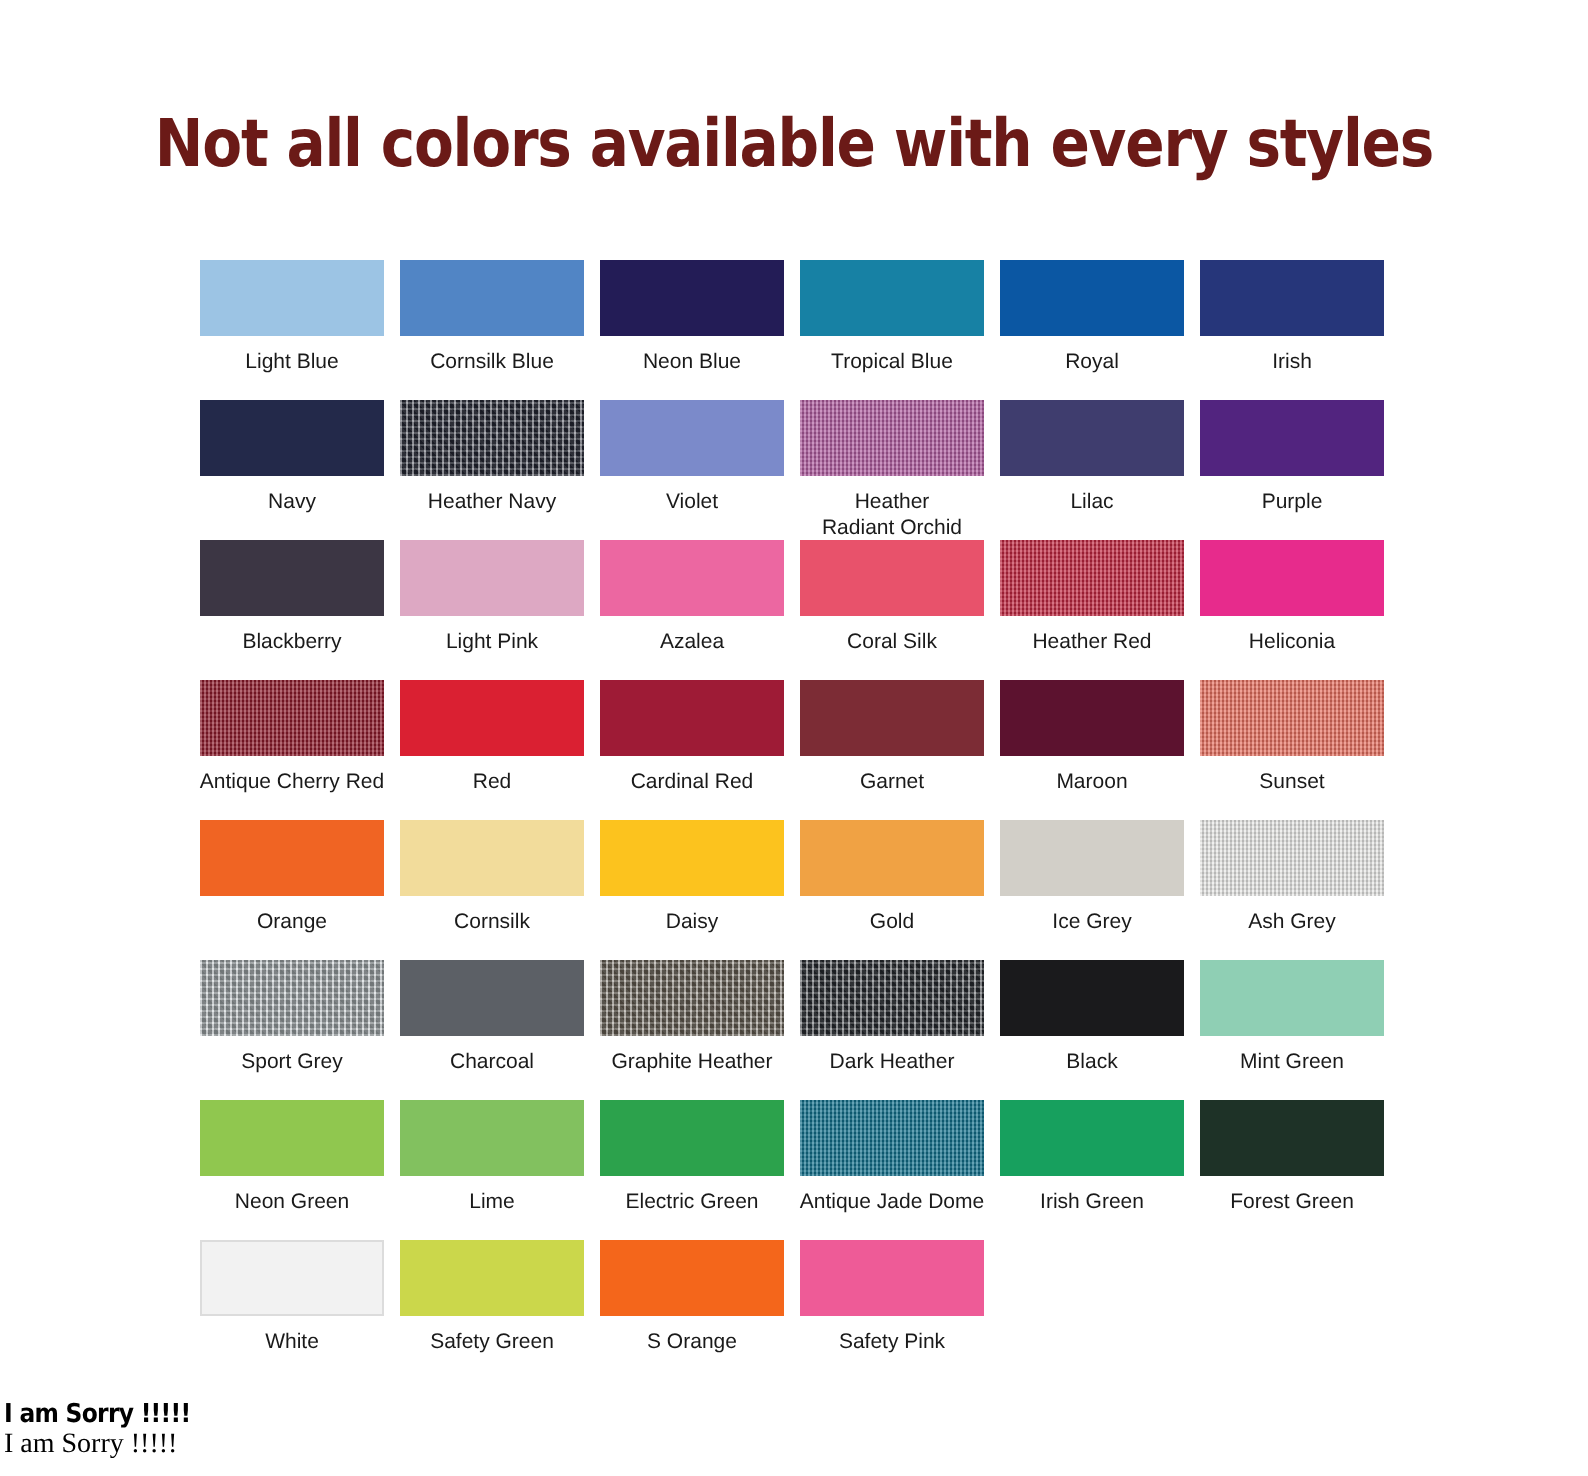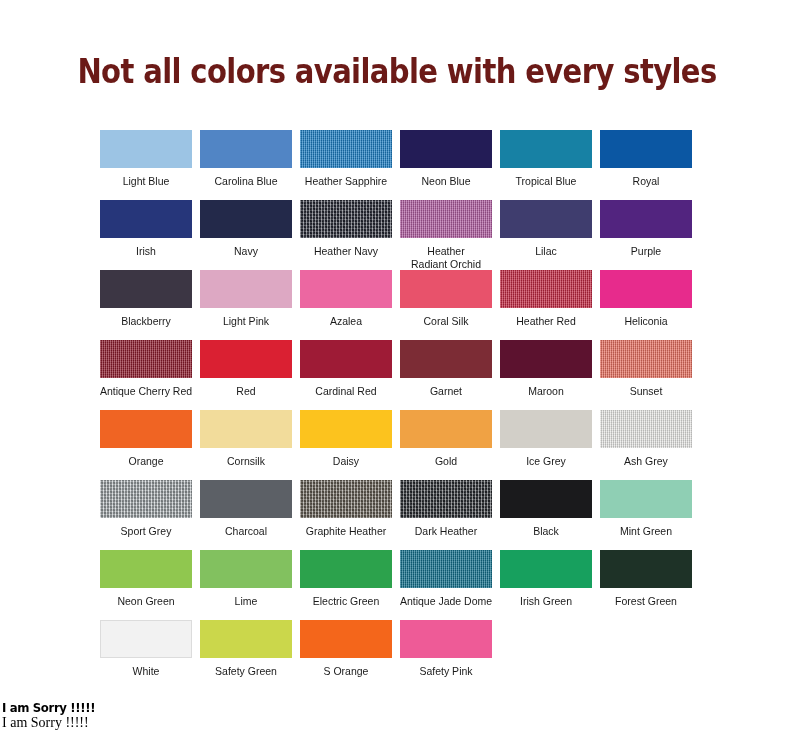--- a/index.html
+++ b/index.html
@@ -147,25 +147,21 @@
 
   <div class="title">Not all colors available with every styles</div>
 
   <div class="grid">
       <div class="cell">
         <span class="chip" style="background: rgb(156, 196, 228);"></span>
         <span class="label">Light Blue</span>
       </div>
       <div class="cell">
         <span class="chip" style="background: rgb(81, 133, 197);"></span>
-        <span class="label">Carolina Blue</span>
-      </div>
-      <div class="cell">
-        <span class="chip heather" style="background: rgb(27, 125, 196);"></span>
-        <span class="label">Heather Sapphire</span>
+        <span class="label">Cornsilk Blue</span>
       </div>
       <div class="cell">
         <span class="chip" style="background: rgb(35, 28, 86);"></span>
         <span class="label">Neon Blue</span>
       </div>
       <div class="cell">
         <span class="chip" style="background: rgb(23, 129, 164);"></span>
         <span class="label">Tropical Blue</span>
       </div>
       <div class="cell">
@@ -176,20 +172,24 @@
         <span class="chip" style="background: rgb(38, 54, 122);"></span>
         <span class="label">Irish</span>
       </div>
       <div class="cell">
         <span class="chip" style="background: rgb(35, 41, 74);"></span>
         <span class="label">Navy</span>
       </div>
       <div class="cell">
         <span class="chip heather-coarse" style="background: rgb(43, 47, 61);"></span>
         <span class="label">Heather Navy</span>
+      </div>
+      <div class="cell">
+        <span class="chip" style="background: rgb(123, 138, 202);"></span>
+        <span class="label">Violet</span>
       </div>
       <div class="cell">
         <span class="chip heather" style="background: rgb(176, 92, 160);"></span>
         <span class="label">Heather
 Radiant Orchid</span>
       </div>
       <div class="cell">
         <span class="chip" style="background: rgb(63, 61, 110);"></span>
         <span class="label">Lilac</span>
       </div>

